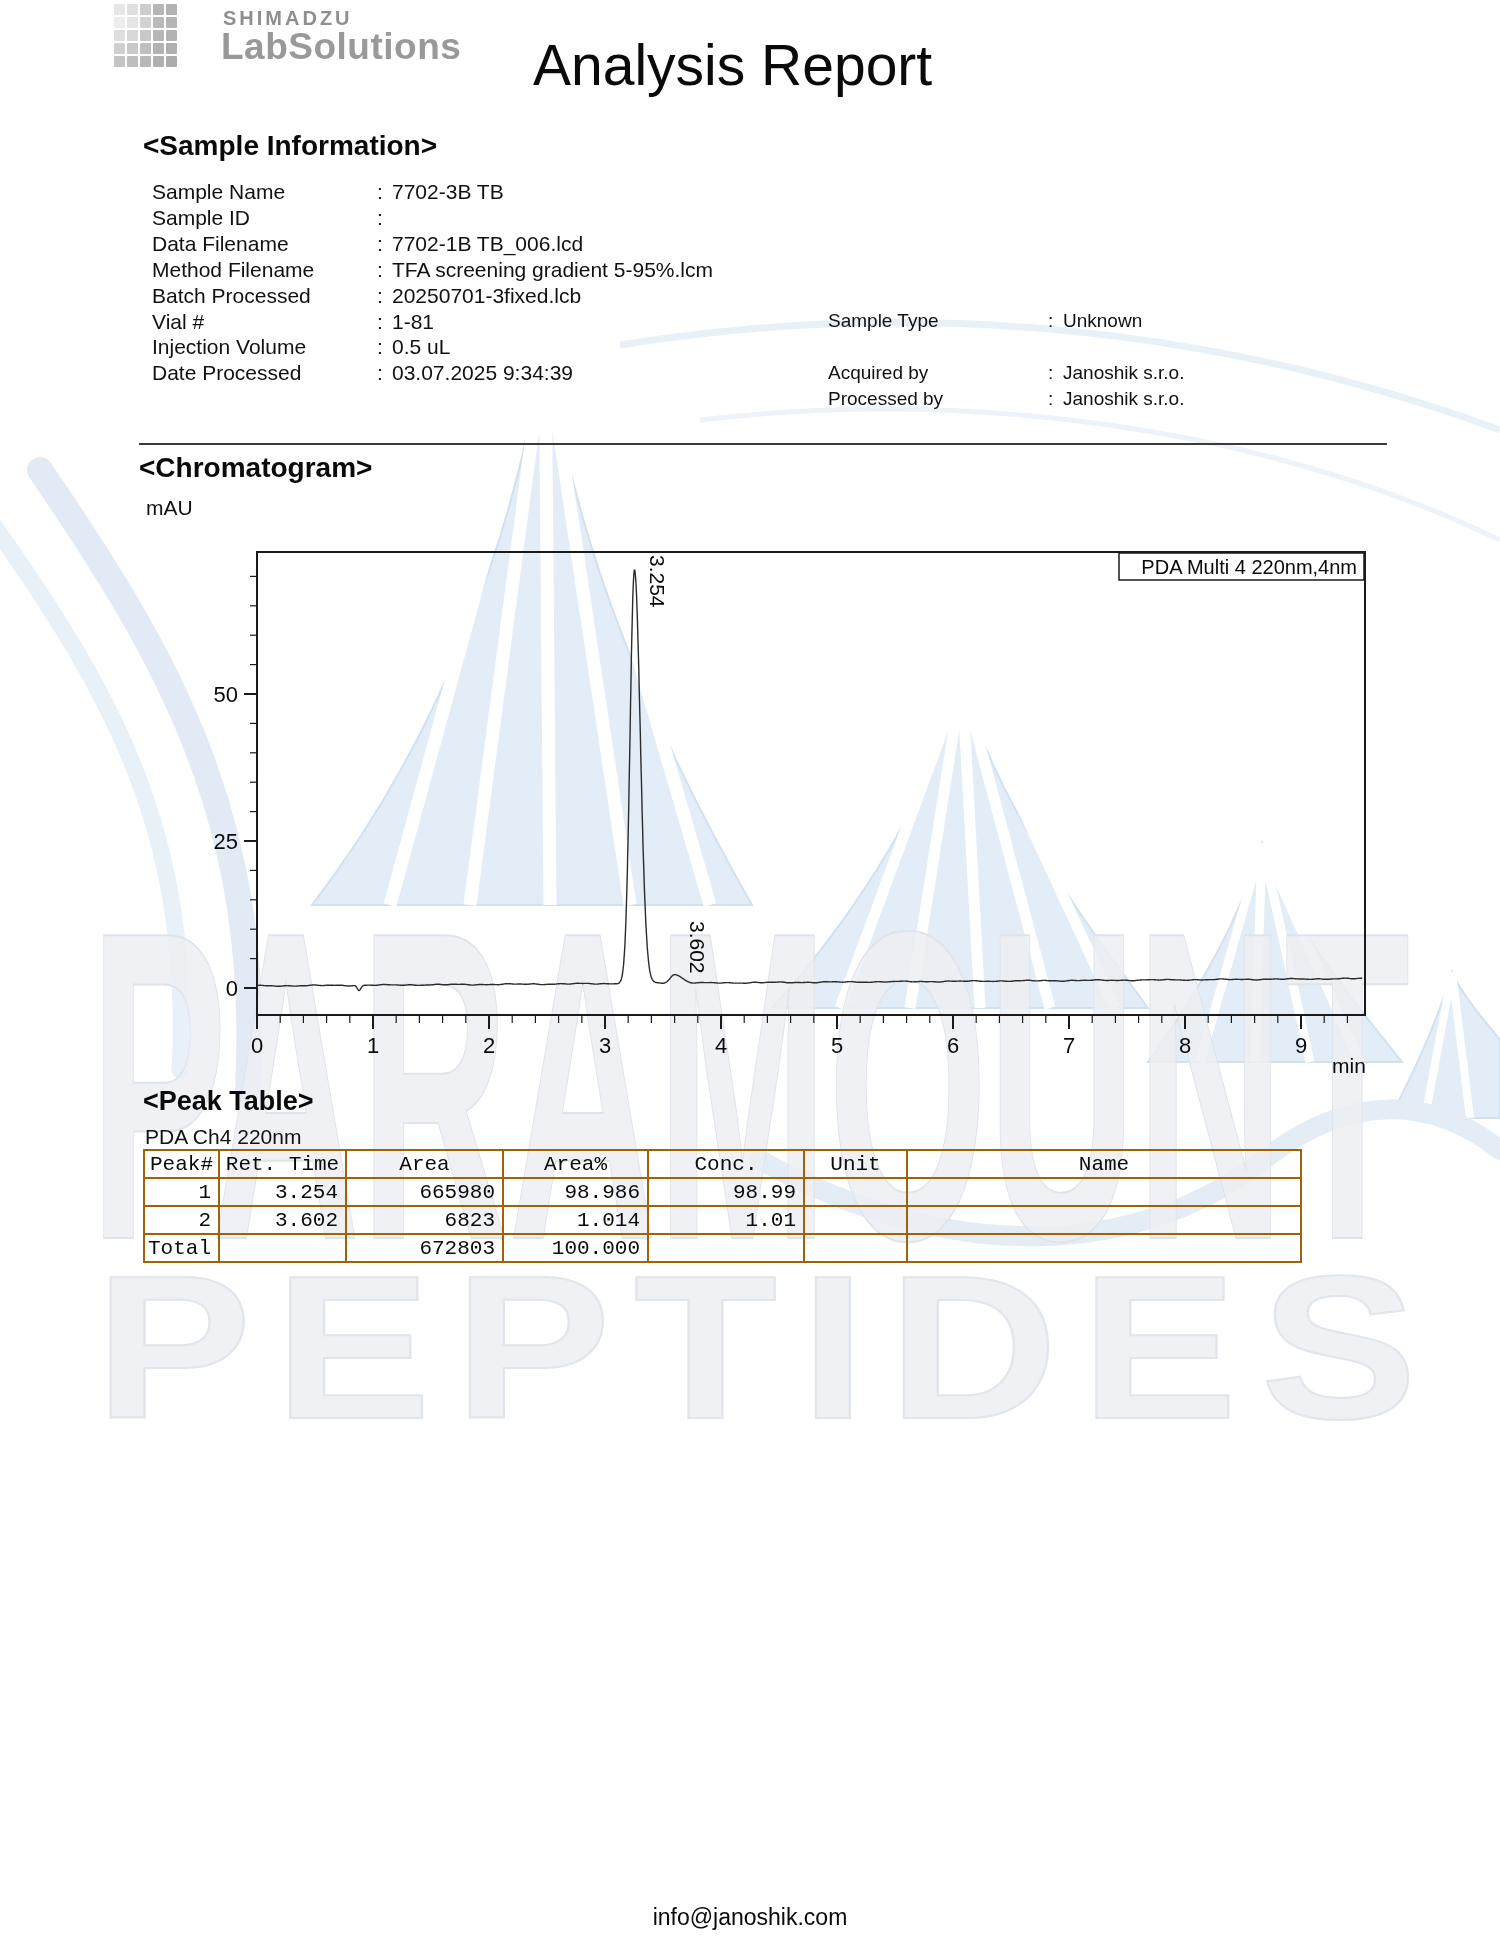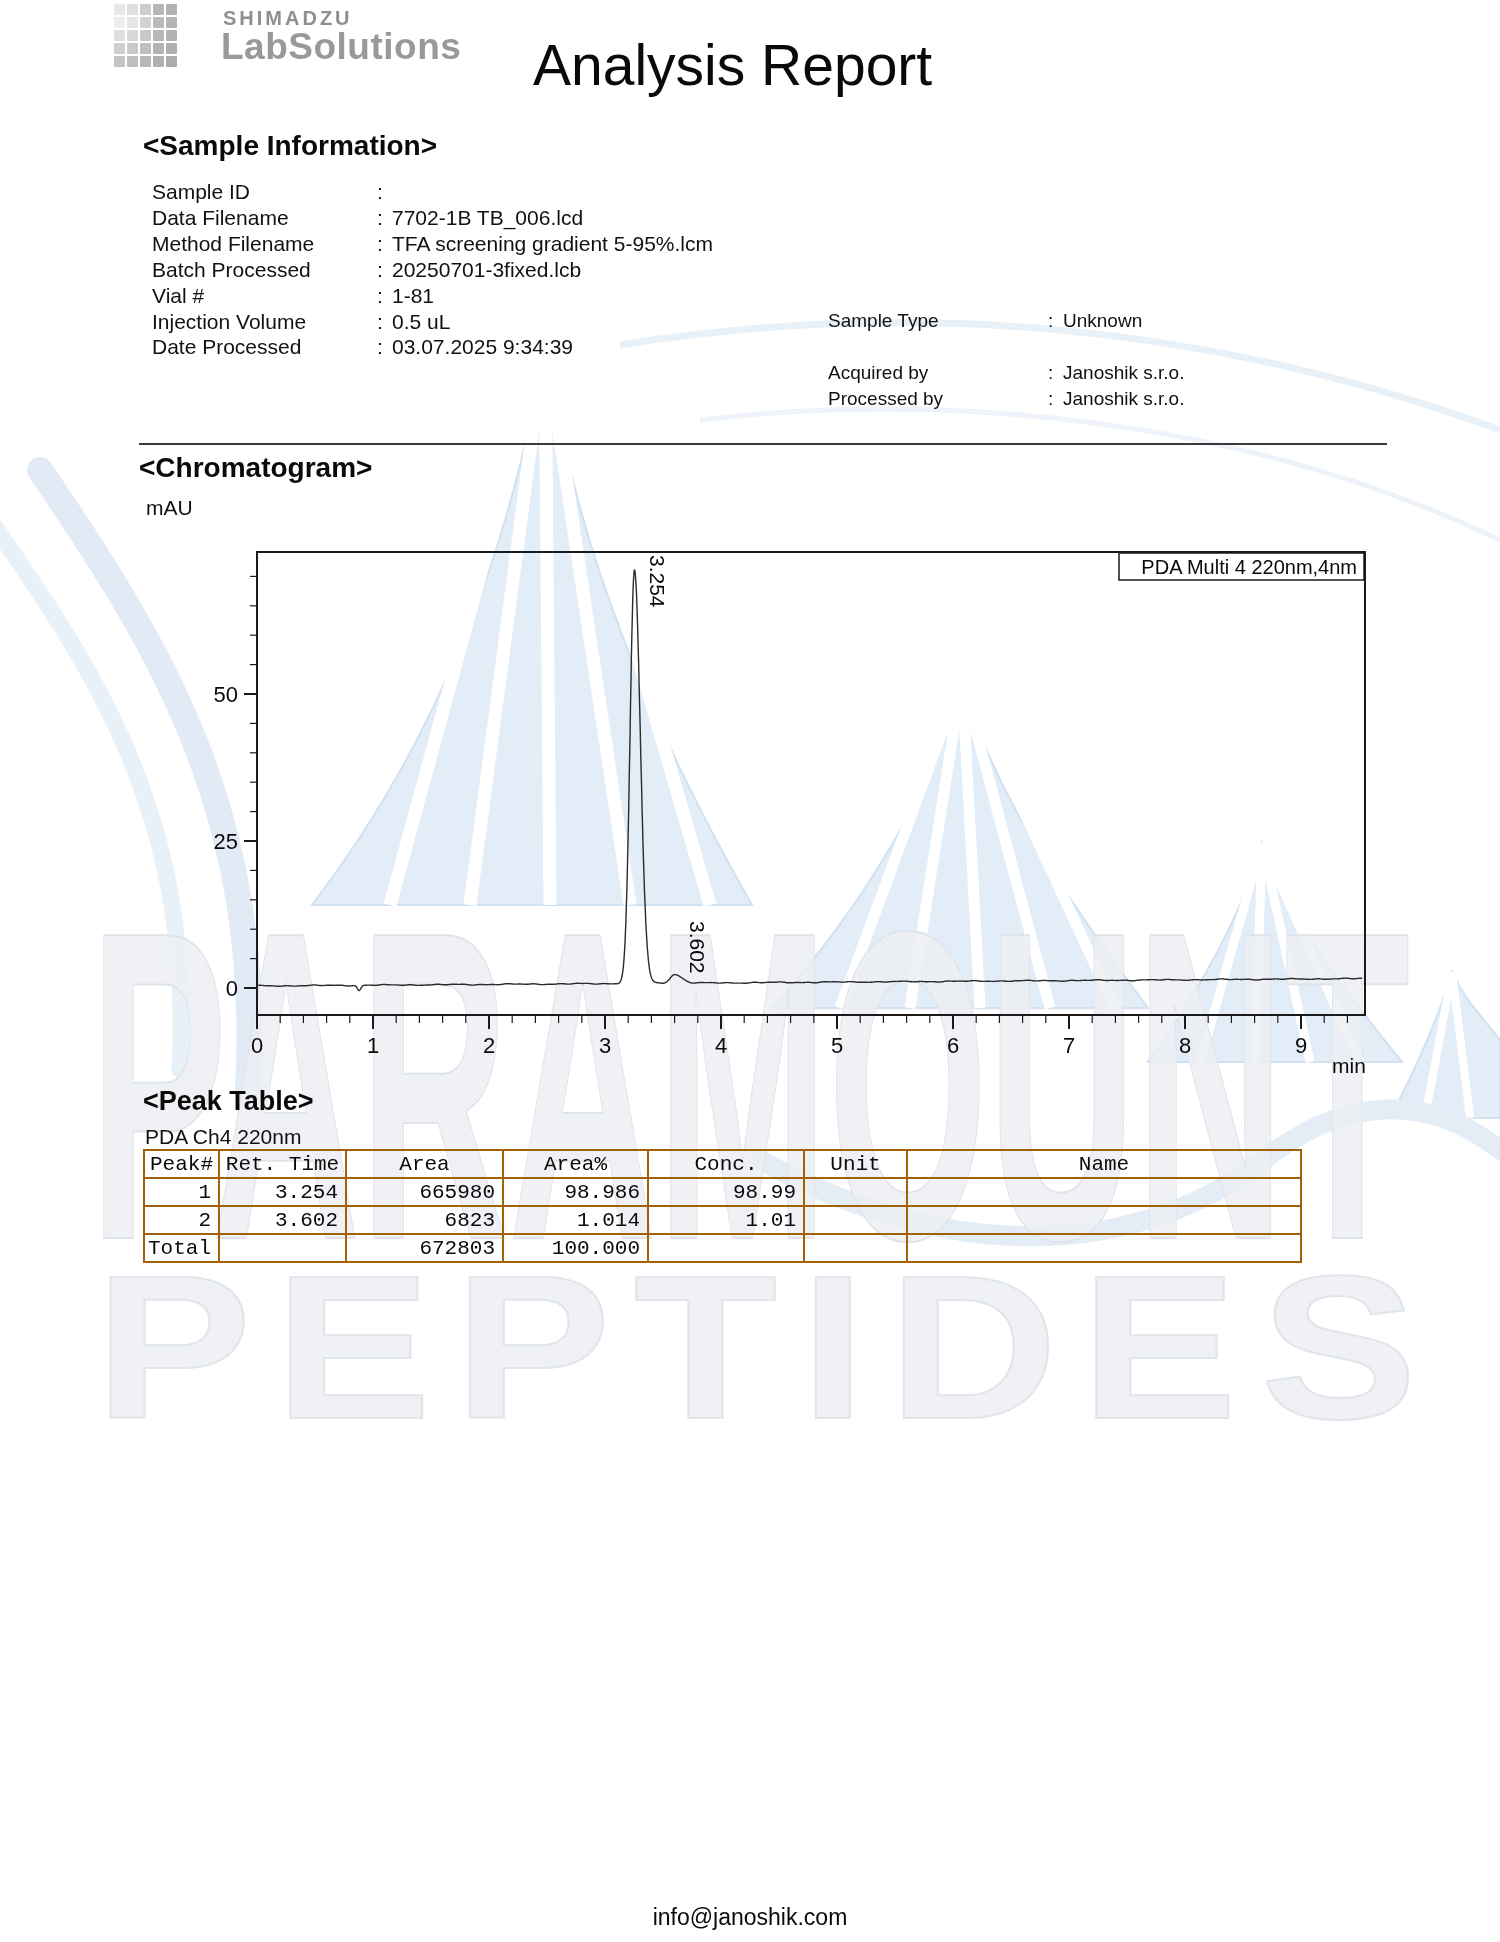--- a/index.html
+++ b/index.html
@@ -127,20 +127,21 @@
     <div style="background: rgb(176, 176, 176);"></div>
     <div style="background: rgb(172, 172, 172);"></div>
   </div>
 <div class="content brand1" style="position:absolute;">SHIMADZU</div>
 <div class="content brand2" style="position:absolute;">LabSolutions</div>
 <div class="content report-title" style="position:absolute;margin-top:30px;">Analysis Report</div>
 
 <div class="content section-heading" id="si-heading" style="position:absolute;">&lt;Sample Information&gt;</div>
 
 <div class="content" id="si-left" style="position:absolute;">
+  <div class="si-row"><span class="lbl">Sample Name</span><span class="colon">:</span><span class="val">7702-3B TB</span></div>
   <div class="si-row"><span class="lbl">Sample ID</span><span class="colon">:</span><span class="val"></span></div>
   <div class="si-row"><span class="lbl">Data Filename</span><span class="colon">:</span><span class="val">7702-1B TB_006.lcd</span></div>
   <div class="si-row"><span class="lbl">Method Filename</span><span class="colon">:</span><span class="val">TFA screening gradient 5-95%.lcm</span></div>
   <div class="si-row"><span class="lbl">Batch Processed</span><span class="colon">:</span><span class="val">20250701-3fixed.lcb</span></div>
   <div class="si-row"><span class="lbl">Vial #</span><span class="colon">:</span><span class="val">1-81</span></div>
   <div class="si-row"><span class="lbl">Injection Volume</span><span class="colon">:</span><span class="val">0.5 uL</span></div>
   <div class="si-row"><span class="lbl">Date Processed</span><span class="colon">:</span><span class="val">03.07.2025 9:34:39</span></div>
 </div>
 
 <div class="si-right-row content" id="si-r0"><span class="lbl">Sample Type</span><span class="colon">:</span><span class="val">Unknown</span></div>

